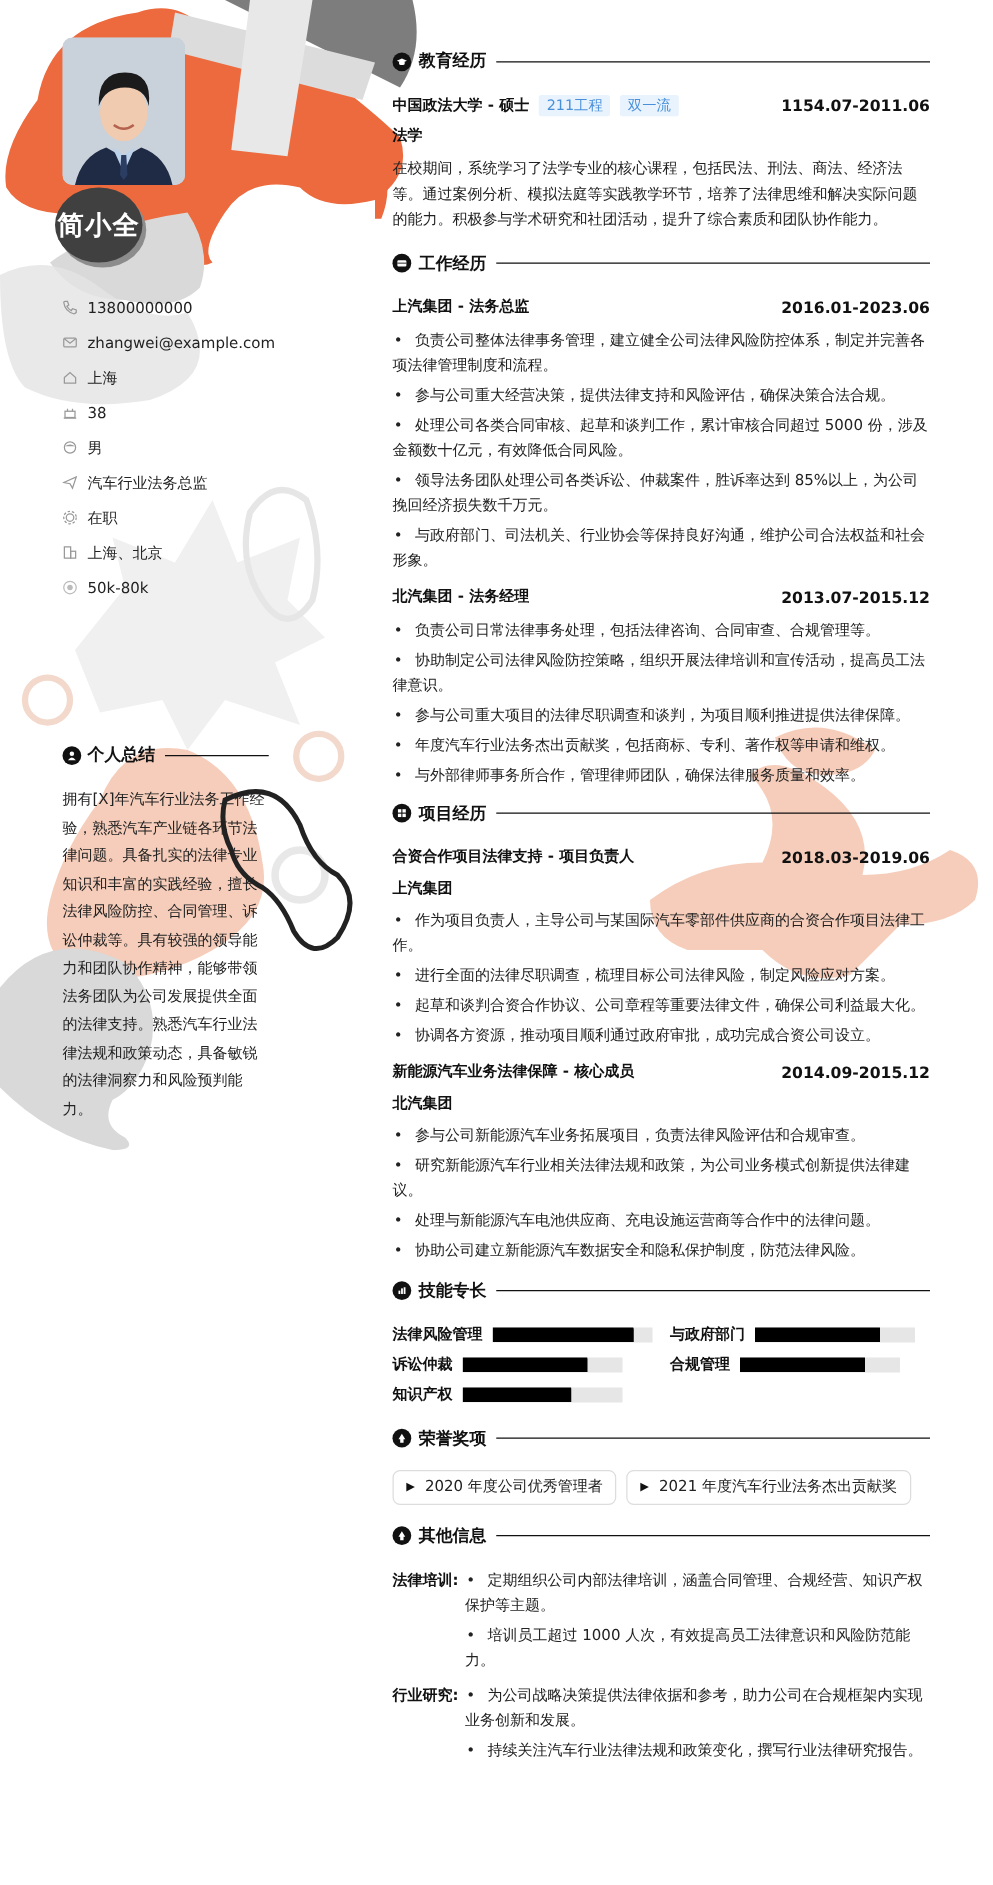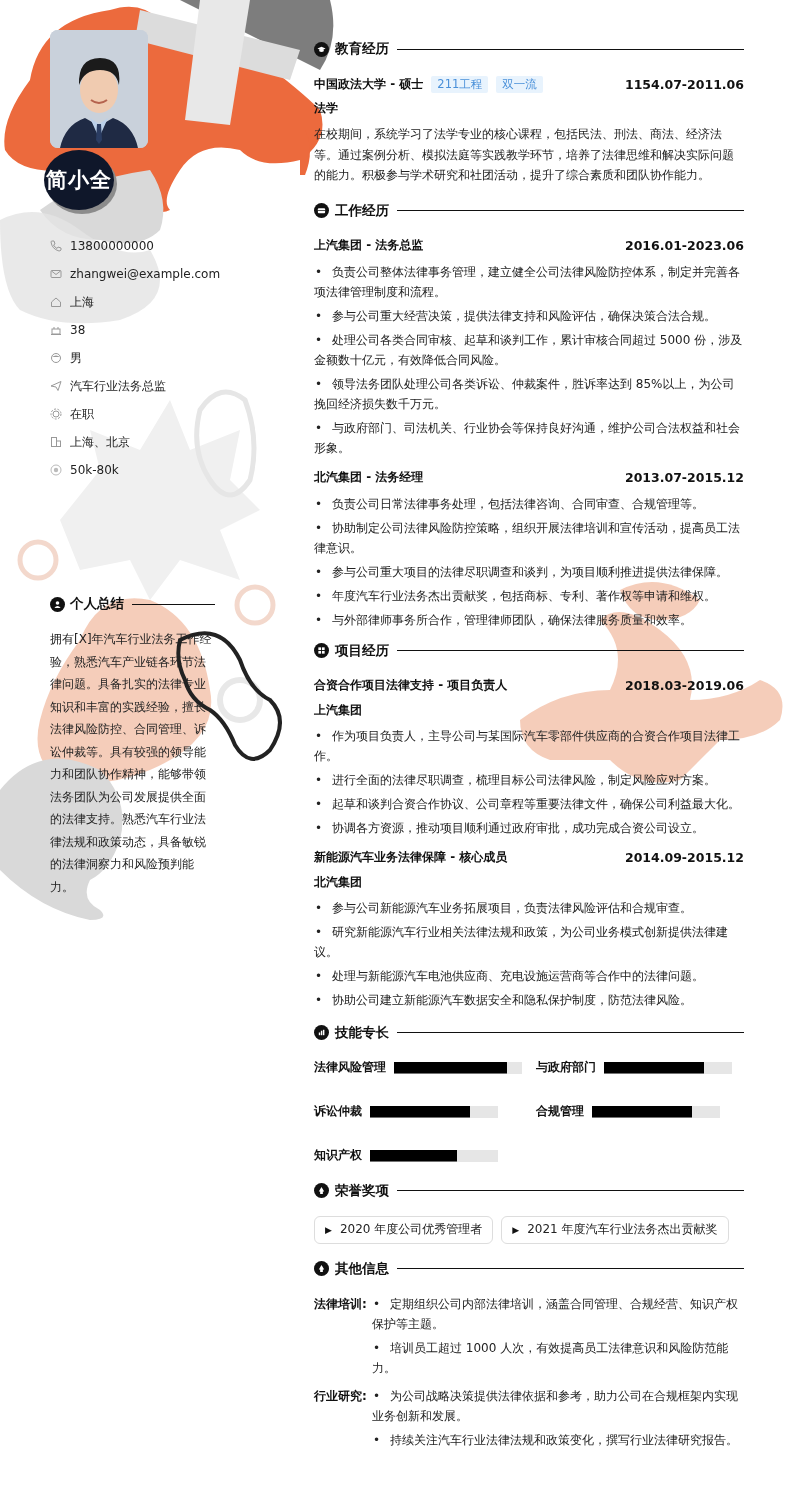--- a/index.html
+++ b/index.html
@@ -4,21 +4,21 @@
 <style>
   * { box-sizing: border-box; margin: 0; padding: 0; }
   html, body { width: 794px; height: 1508px; background: #fff; overflow: hidden; }
   body { position: relative; font-family: "DejaVu Sans", "Liberation Sans", sans-serif; color: #222; font-size: 12px; }
 
   .bg { position: absolute; left: 0; top: 0; width: 794px; height: 1508px; z-index: 0; }
 
   
   .left { position: absolute; left: 0; top: 0; width: 300px; z-index: 2; }
   .photo { position: absolute; left: 50px; top: 30px; width: 98px; height: 118px; border-radius: 8px; overflow: hidden; background: #c9d1db; }
-  .name-circle { position: absolute; left: 44px; top: 150px; width: 70px; height: 60px; border-radius: 50%; background: #0f172a; box-shadow: 3px 4px 0 #8c8c8c; display: flex; align-items: center; justify-content: center; }
+  .name-circle { position: absolute; left: 44px; top: 150px; width: 70px; height: 60px; border-radius: 50%; background: #404040; box-shadow: 3px 4px 0 #8c8c8c; display: flex; align-items: center; justify-content: center; }
   .name-circle span { color: #fff; font-size: 21px; font-weight: bold; letter-spacing: 1px; }
 
   .info-list { position: absolute; left: 50px; top: 232px; list-style: none; }
   .info-list li { display: flex; align-items: center; height: 28px; font-size: 12px; color: #222; }
   .info-list .ic { width: 12px; height: 12px; margin-right: 8px; color: #999; display: inline-flex; align-items: center; justify-content: center; }
   .info-list .ic svg { width: 12px; height: 12px; }
 
   .summary-title { position: absolute; left: 50px; top: 595px; width: 165px; display: flex; align-items: center; }
   .summary-title .sec-ic { width: 15px; height: 15px; border-radius: 50%; background: #111; margin-right: 5px; display: inline-flex; align-items: center; justify-content: center; }
   .summary-title .t { font-size: 13.5px; font-weight: bold; color: #111; white-space: nowrap; }
@@ -40,21 +40,21 @@
   .sub { font-size: 12px; font-weight: bold; color: #111; height: 20px; line-height: 20px; margin-top: 4px; }
   .desc { font-size: 12px; line-height: 20.5px; color: #222; margin-top: 6px; }
 
   ul.bul { list-style: none; margin-top: 6px; }
   ul.bul li { font-size: 12px; line-height: 20px; color: #222; margin-bottom: 4px; }
   ul.bul li::before { content: "•"; display: inline-block; width: 17px; padding-left: 1px; }
 
   .item { margin-bottom: 10px; }
   .section { margin-bottom: 10px; }
 
-  .skills { display: grid; grid-template-columns: 222px 200px; row-gap: 24px; margin-bottom: 14px; }
+  .skills { display: grid; grid-template-columns: 222px 200px; row-gap: 4px; margin-bottom: 14px; }
   .skill { display: flex; align-items: center; height: 20px; }
   .skill .lab { font-size: 12px; font-weight: bold; color: #111; margin-right: 8px; white-space: nowrap; }
   .skill .bar { height: 12px; background: #e6e6e6; position: relative; width: 128px; }
   .skill .fill { position: absolute; left: 0; top: 0; height: 12px; background: #000; clip-path: polygon(0 0, 100% 0, calc(100% + 4px) 100%, 0 100%); }
 
   .awards { display: flex; gap: 8px; margin-bottom: 14px; }
   .award { border: 1px solid #ddd; border-radius: 6px; padding: 0 10px; height: 28px; display: flex; align-items: center; font-size: 12px; color: #222; background: #fff; }
   .award .tri { font-size: 9px; margin-right: 8px; color: #111; }
 
   .other-row { display: flex; margin-bottom: 4px; }

